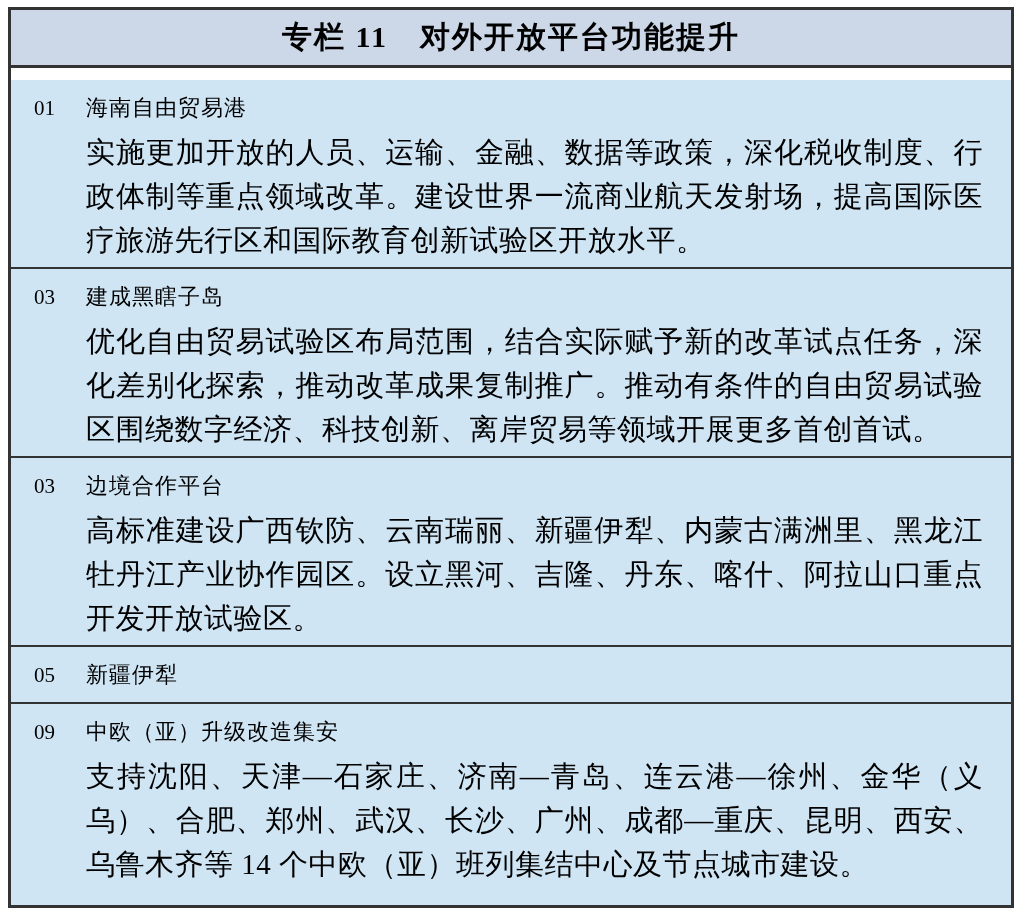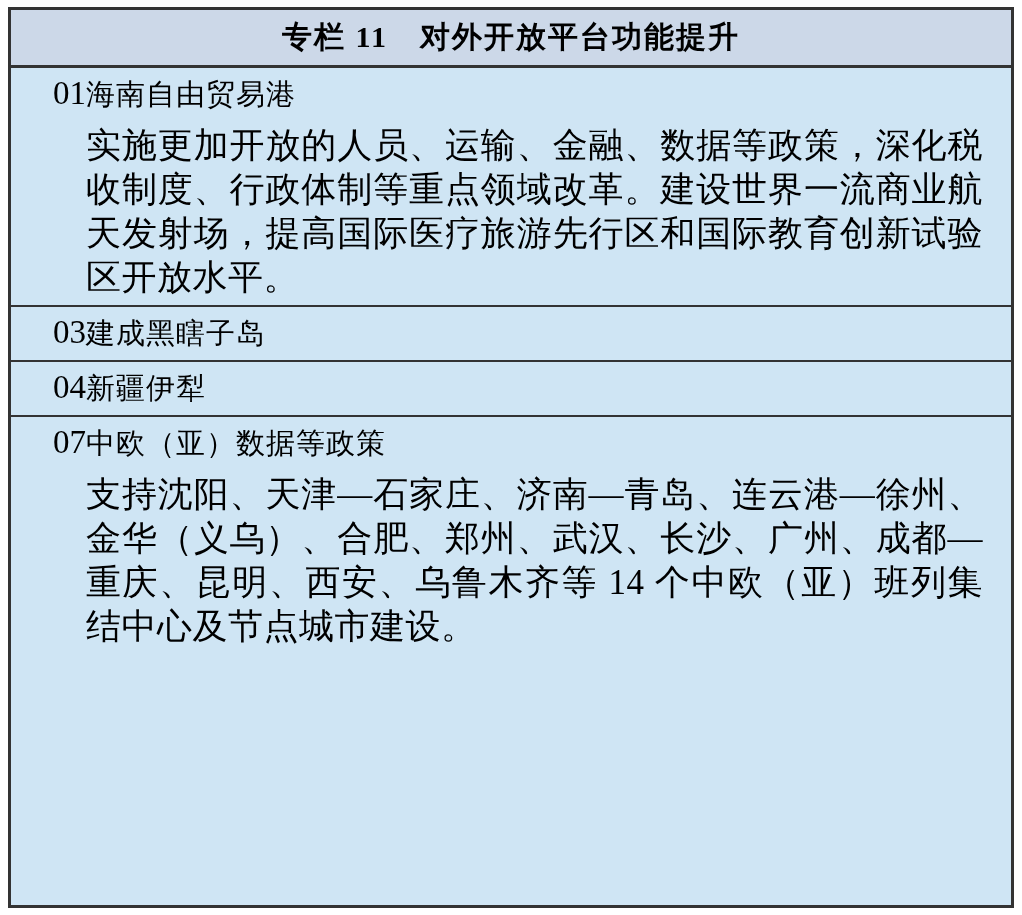--- a/index.html
+++ b/index.html
@@ -18,20 +18,21 @@
     height: 915px;
     padding: 7px 8px;
   }
   .box {
     box-sizing: border-box;
     width: 100%;
     height: 100%;
     border: 3px solid var(--border-color, #333);
     display: flex;
     flex-direction: column;
+    gap: 12px;
   }
   .box-title {
     background: var(--title-bg, #ccd8e8);
     border-bottom: 3px solid var(--border-color, #333);
     text-align: center;
     font-size: 30px;
     font-weight: bold;
     line-height: 44px;
     padding: 5px 0 6px 0;
     letter-spacing: 2px;
@@ -50,30 +51,29 @@
   }
   .section:last-child { border-bottom: none; flex: 1; }
   .sec-head {
     font-size: 29px;
     line-height: 44px;
     white-space: nowrap;
   }
   .sec-num {
     display: inline-block;
     width: 52px;
-    font-size: 33px;
-    text-align: right;
+    font-size: 21px;
   }
   .sec-title {
-    font-size: 29px;
+    font-size: 22px;
     letter-spacing: 1px;
   }
   .sec-body {
-    margin: 8px 0 0 52px;
-    font-size: 35px;
+    margin: 0 0 0 52px;
+    font-size: 29px;
     line-height: 44px;
     text-align: justify;
     text-justify: inter-ideograph;
     letter-spacing: 0.5px;
   }
 </style>
 </head>
 <body>
 
 <div class="page">
@@ -84,30 +84,37 @@
     <div class="sec-head">
       <span class="sec-num">01</span><span class="sec-title">海南自由贸易港</span>
     </div>
     <p class="sec-body">实施更加开放的人员、运输、金融、数据等政策，深化税收制度、行政体制等重点领域改革。建设世界一流商业航天发射场，提高国际医疗旅游先行区和国际教育创新试验区开放水平。</p>
   </div>
 
   <div class="section">
     <div class="sec-head">
       <span class="sec-num">03</span><span class="sec-title">建成黑瞎子岛</span>
     </div>
+    <p class="sec-body">优化自由贸易试验区布局范围，结合实际赋予新的改革试点任务，深化差别化探索，推动改革成果复制推广。推动有条件的自由贸易试验区围绕数字经济、科技创新、离岸贸易等领域开展更多首创首试。</p>
   </div>
-
 
   <div class="section">
     <div class="sec-head">
-      <span class="sec-num">04</span><span class="sec-title">新疆伊犁</span>
+      <span class="sec-num">03</span><span class="sec-title">边境合作平台</span>
+    </div>
+    <p class="sec-body">高标准建设广西钦防、云南瑞丽、新疆伊犁、内蒙古满洲里、黑龙江牡丹江产业协作园区。设立黑河、吉隆、丹东、喀什、阿拉山口重点开发开放试验区。</p>
+  </div>
+
+  <div class="section">
+    <div class="sec-head">
+      <span class="sec-num">05</span><span class="sec-title">新疆伊犁</span>
     </div>
   </div>
 
   <div class="section">
     <div class="sec-head">
-      <span class="sec-num">07</span><span class="sec-title">中欧（亚）数据等政策</span>
+      <span class="sec-num">09</span><span class="sec-title">中欧（亚）升级改造集安</span>
     </div>
     <p class="sec-body">支持沈阳、天津—石家庄、济南—青岛、连云港—徐州、金华（义乌）、合肥、郑州、武汉、长沙、广州、成都—重庆、昆明、西安、乌鲁木齐等 14 个中欧（亚）班列集结中心及节点城市建设。</p>
   </div>
 </div>
   </div>
 </div>
 
 </body></html>

